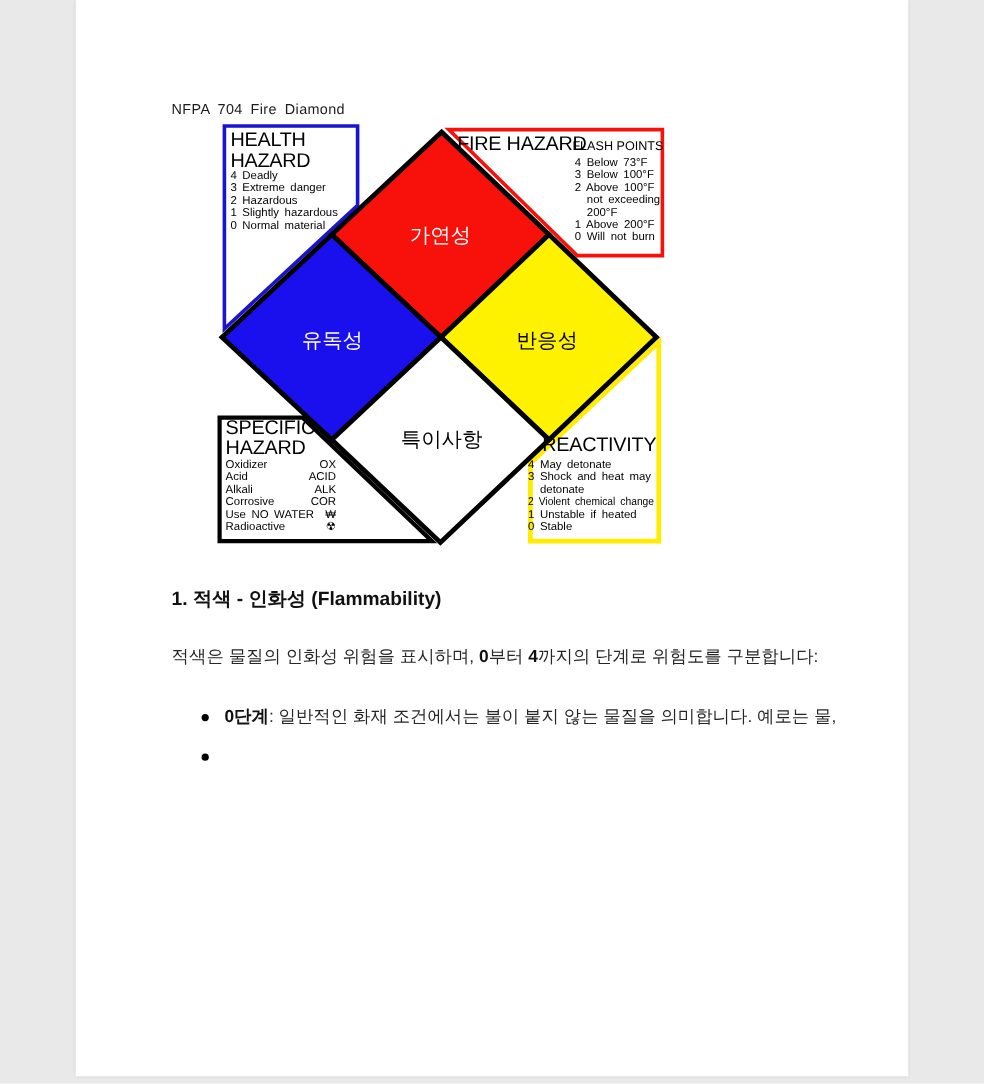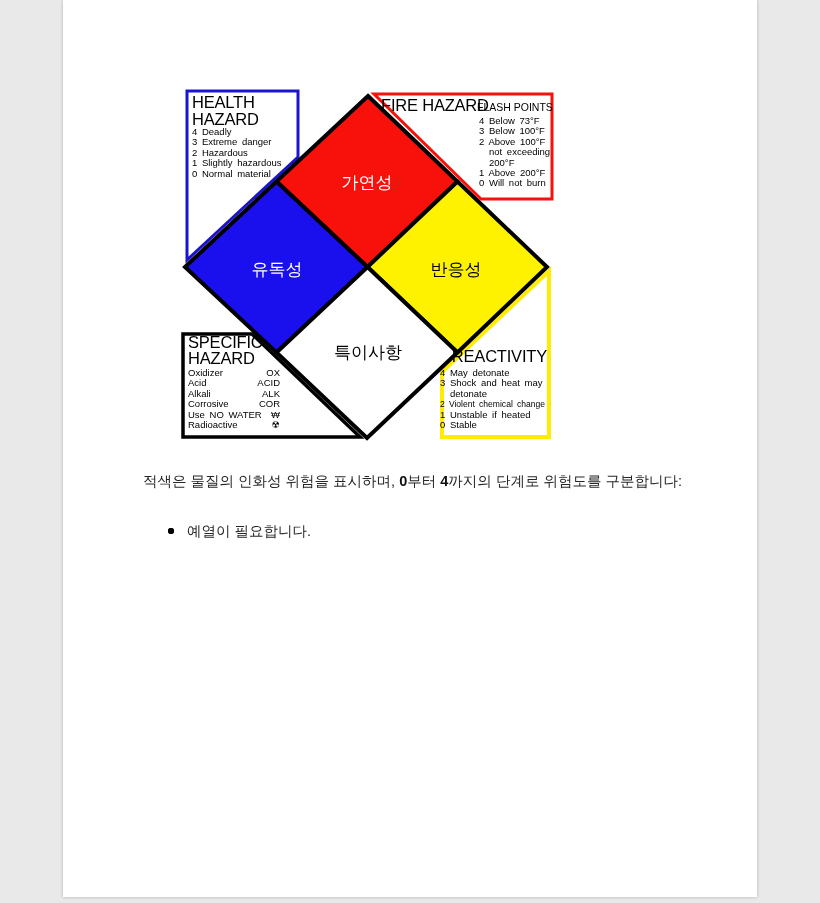--- a/index.html
+++ b/index.html
@@ -38,20 +38,21 @@
     position:absolute;left:25px;top:12px;width:6px;height:6px;
     background:#000;border-radius:50%;
   }
 </style>
 </head>
 <body>
 
 <div class="page">
   <div class="content">
 
+    <div class="caption">NFPA 704 Fire Diamond</div>
 
     <svg class="diagram" width="412" height="357" viewBox="0 0 412 357">
 
       <polygon points="44,5 155,5 155,71 44,174" fill="#ffffff" stroke-width="3" stroke="#1b14cf"></polygon>
       <polygon points="231,8 409,8 409,113 338,113" fill="#ffffff" stroke-width="3" stroke="#f8100a"></polygon>
       <polygon points="40,248 109,248 217,351 40,351" fill="#ffffff" stroke-width="3.5" stroke="#000000"></polygon>
       <polygon points="299,286 406,185 406,351 299,351" fill="#ffffff" stroke-width="4" stroke="#ffec00"></polygon>
 
       <polygon points="225,10 314.5,95.5 224.5,181 133.5,95.5" stroke="#000" stroke-width="4" fill="#f8100a"></polygon>
       <polygon points="42,181 133.5,95.5 224.5,181 133.5,266.5" stroke="#000" stroke-width="4" fill="#1a10ee"></polygon>
@@ -98,30 +99,31 @@
 
       <text class="box-title" x="404" y="276" text-anchor="end">REACTIVITY</text>
       <text class="box-item" x="297" y="290">4 May detonate</text>
       <text class="box-item" x="297" y="300.4">3 Shock and heat may</text>
       <text class="box-item" x="307" y="310.8">detonate</text>
       <text class="box-item" x="297" y="321.2" textLength="105" lengthAdjust="spacingAndGlyphs">2 Violent chemical change</text>
       <text class="box-item" x="297" y="331.6">1 Unstable if heated</text>
       <text class="box-item" x="297" y="342">0 Stable</text>
     </svg>
 
+    <div class="heading">1. 적색 - 인화성 (Flammability)</div>
 
     <div class="intro"><span>적색은 물질의 인화성 위험을 표시하며, </span><b>0</b><span>부터 </span><b>4</b><span>까지의 단계로 위험도를 구분합니다:</span></div>
 
     <div class="list">
 
       <div class="li">
         <span class="dot"></span>
+        <div class="line"><b>0단계</b><span>: 일반적인 화재 조건에서는 불이 붙지 않는 물질을 의미합니다. 예로는 물,</span></div>
       </div>
 
       <div class="li">
         <span class="dot"></span>
-        <div class="line"><span>예열이 필요합니다.</span></div>
       </div>
 
 
     </div>
   </div>
 </div>
 
 </body></html>

